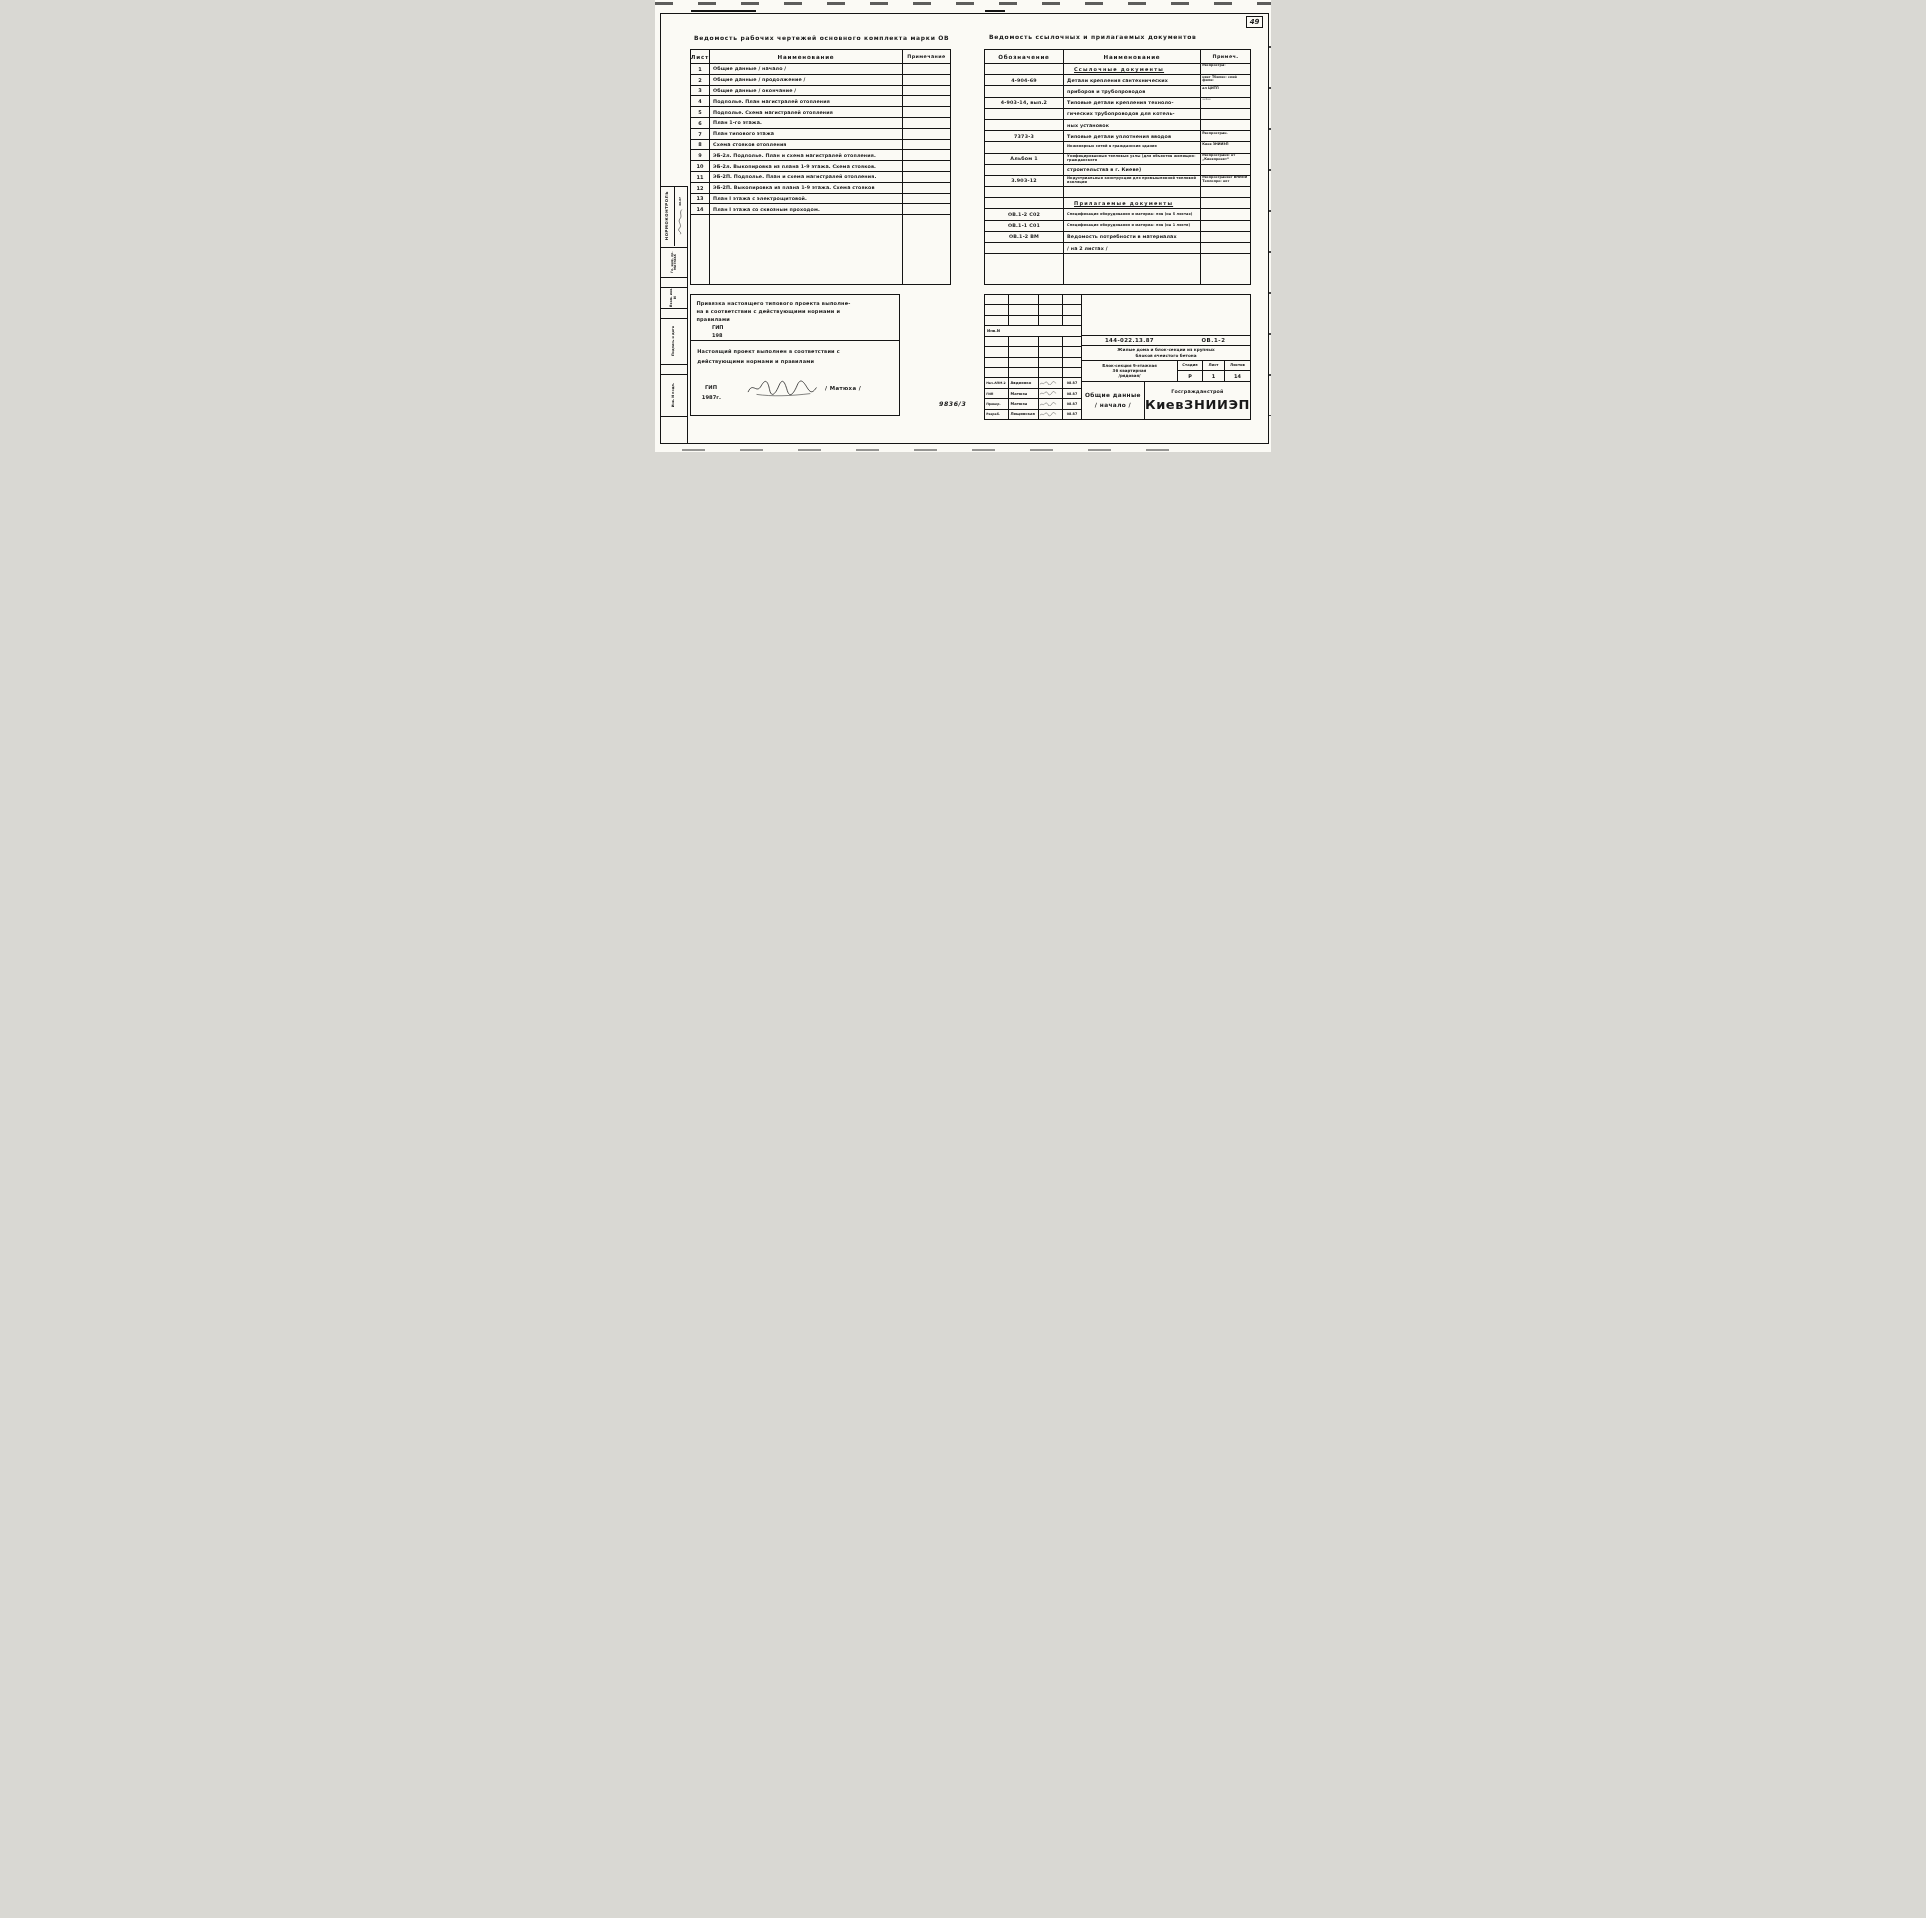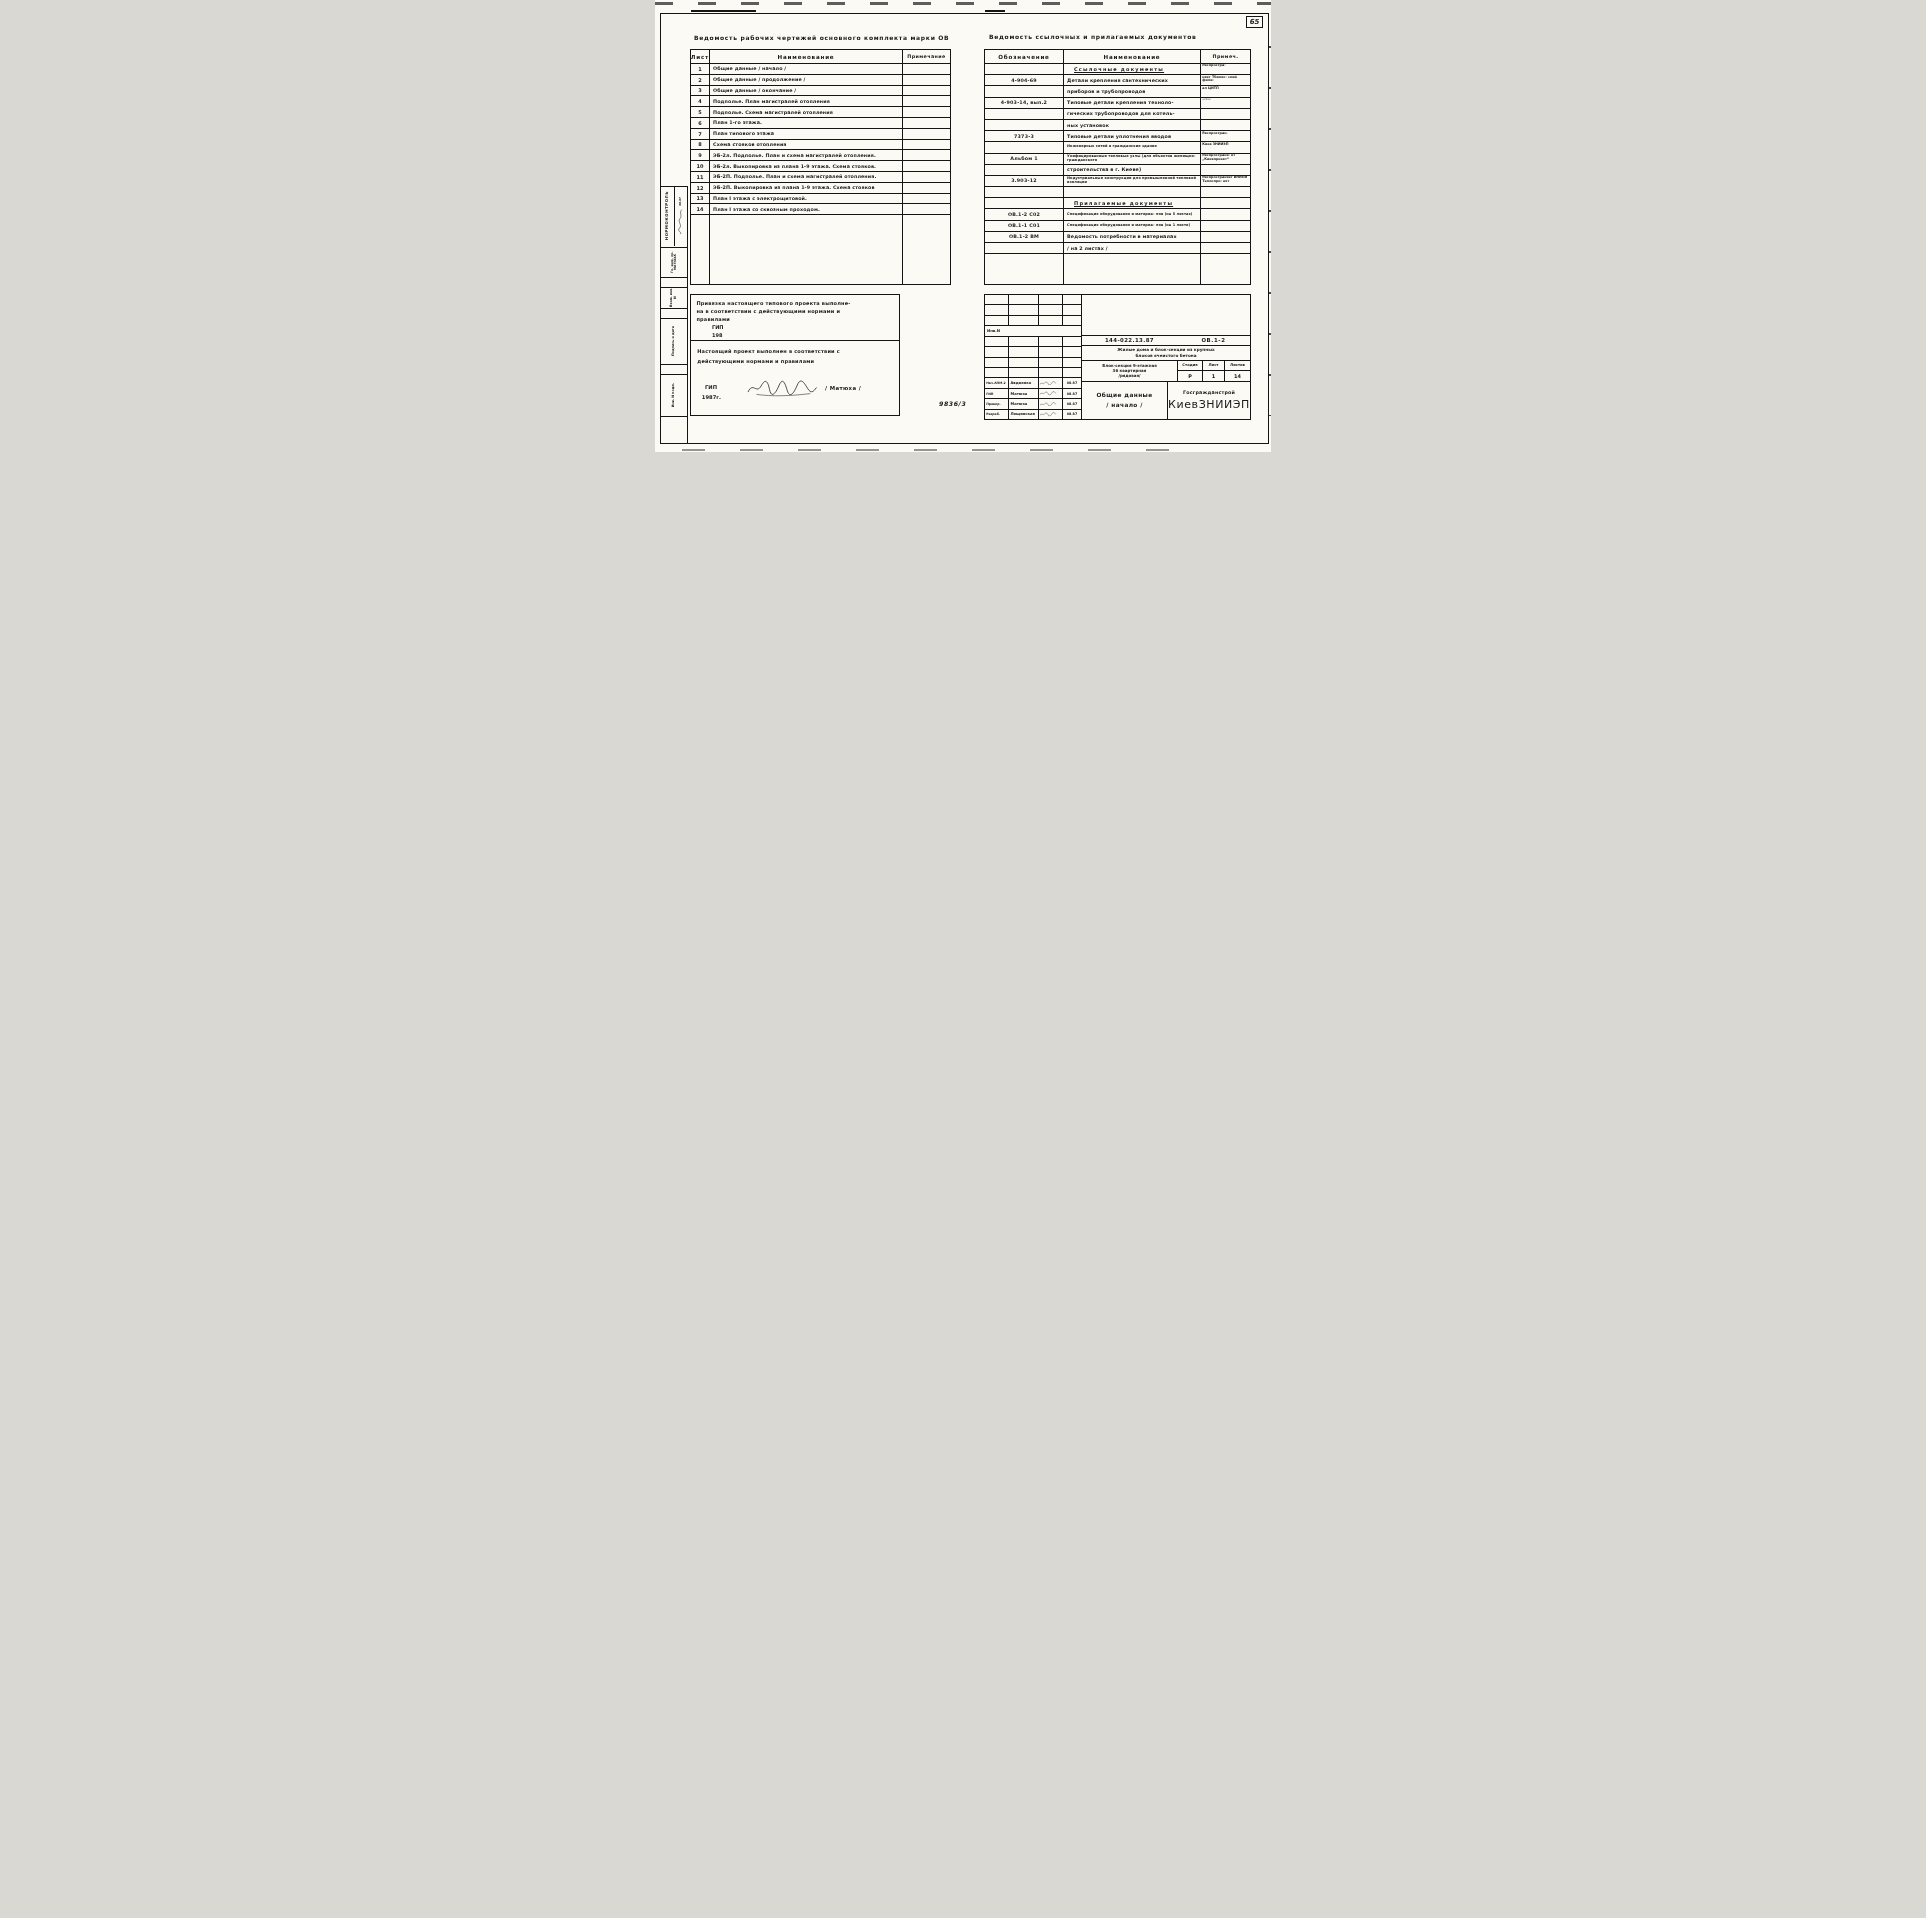--- a/index.html
+++ b/index.html
@@ -91,35 +91,35 @@
   .stage-hdr{border-bottom:0.6px solid #151515}
   .stage-hdr .sc{font-size:3.7px}
   .stage-val .sc{font-size:5px}
   .sc{border-right:0.6px solid #151515;display:flex;align-items:center;justify-content:center;font-weight:bold}
   .sc:last-child{border-right:none}
   .rb-bottom{flex:1;display:flex}
   .rb-content{width:96px;border-right:0.8px solid #151515;display:flex;align-items:center;justify-content:center;
     text-align:center;font-size:5.8px;font-weight:bold;letter-spacing:0.4px;line-height:1.6}
   .rb-org{flex:1;display:flex;flex-direction:column;align-items:center;justify-content:center;gap:2.3px}
   .org1{font-size:4.8px;font-weight:bold;letter-spacing:0.2px}
-  .org2{font-size:11px;font-weight:normal;letter-spacing:0.6px}
+  .org2{font-size:13px;font-weight:bold;letter-spacing:0.6px}
 </style>
 </head>
 <body>
 
 <div class="page">
 
   <div class="top-dashes"></div>
   <div class="bar-a"></div>
   <div class="bar-b"></div>
   <div class="right-ticks"></div>
   <div class="bottom-dashes"></div>
 
   <div class="frame"></div>
-  <div class="pagenum">65</div>
+  <div class="pagenum">49</div>
 
   <div class="vline" style="left:32px;top:186px;height:258px"></div>
   <div class="vline" style="left:19px;top:186px;height:60px"></div>
   <div class="hline" style="left:5.8px;top:186px;width:26.6px"></div>
   <div class="hline" style="left:5.8px;top:247px;width:26.6px"></div>
   <div class="hline" style="left:5.8px;top:277px;width:26.6px"></div>
   <div class="hline" style="left:5.8px;top:287px;width:26.6px"></div>
   <div class="hline" style="left:5.8px;top:308px;width:26.6px"></div>
   <div class="hline" style="left:5.8px;top:318px;width:26.6px"></div>
   <div class="hline" style="left:5.8px;top:364px;width:26.6px"></div>

